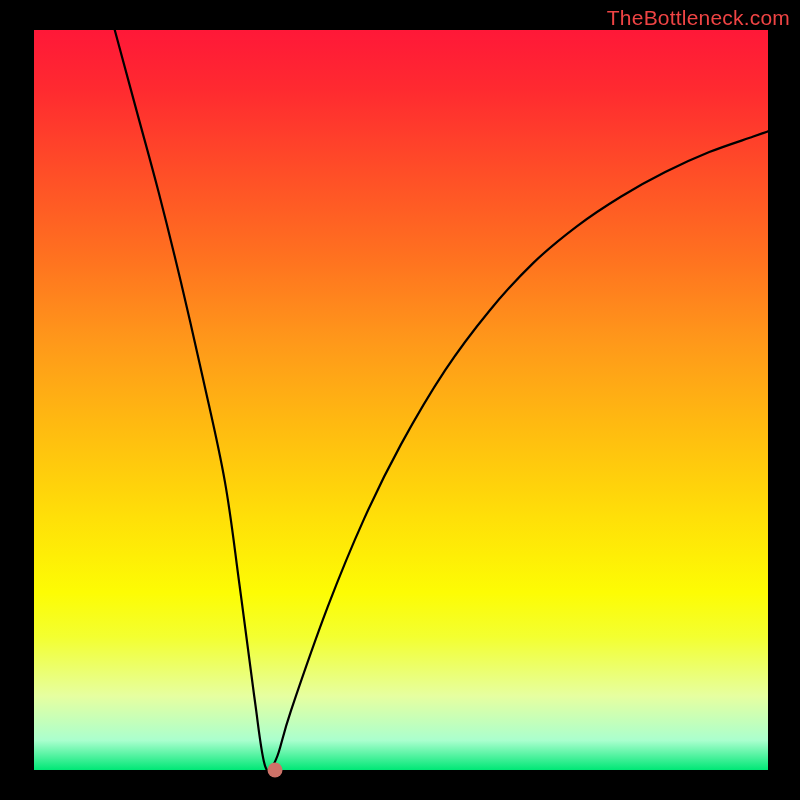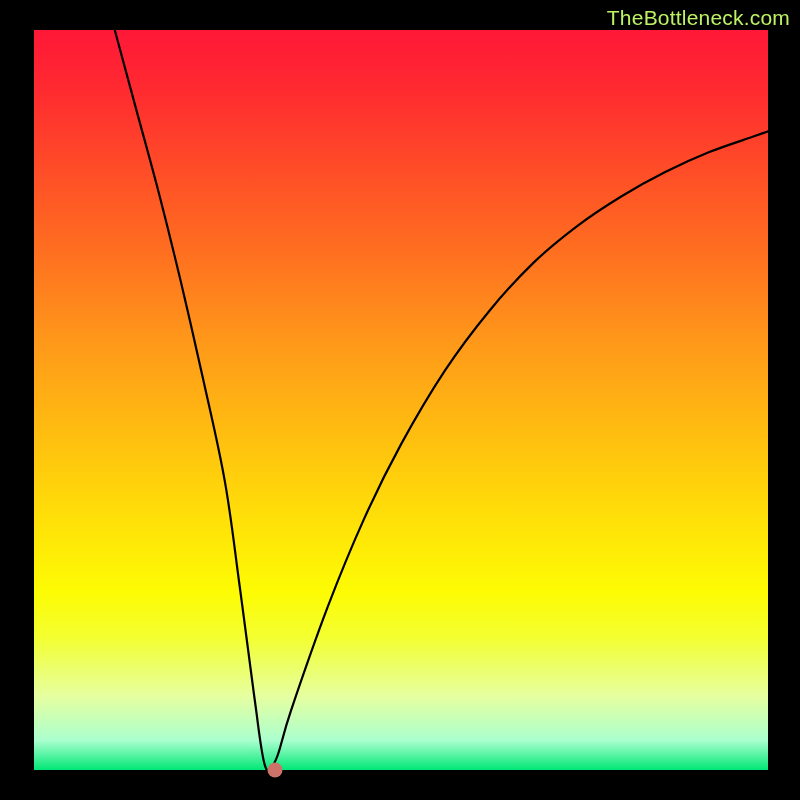--- a/index.html
+++ b/index.html
@@ -37,21 +37,21 @@
       #f3ff30 82%,
       #e6ffa0 90%,
       #aaffce 96%,
       #00e776 100%
     );
   }
   .watermark {
     position: absolute;
     top: 6px;
     right: 10px;
-    color: #bef264;
+    color: #ef4444;
     font-size: 21px;
     font-weight: 500;
     letter-spacing: 0.2px;
     user-select: none;
   }
   svg.curve {
     position: absolute;
     left: 0;
     top: 0;
     width: 734px;

